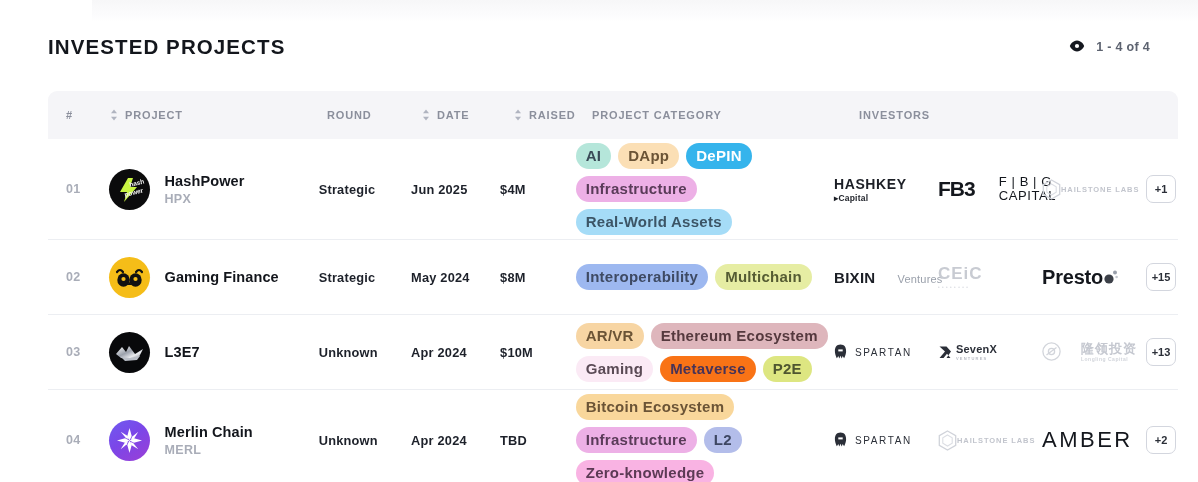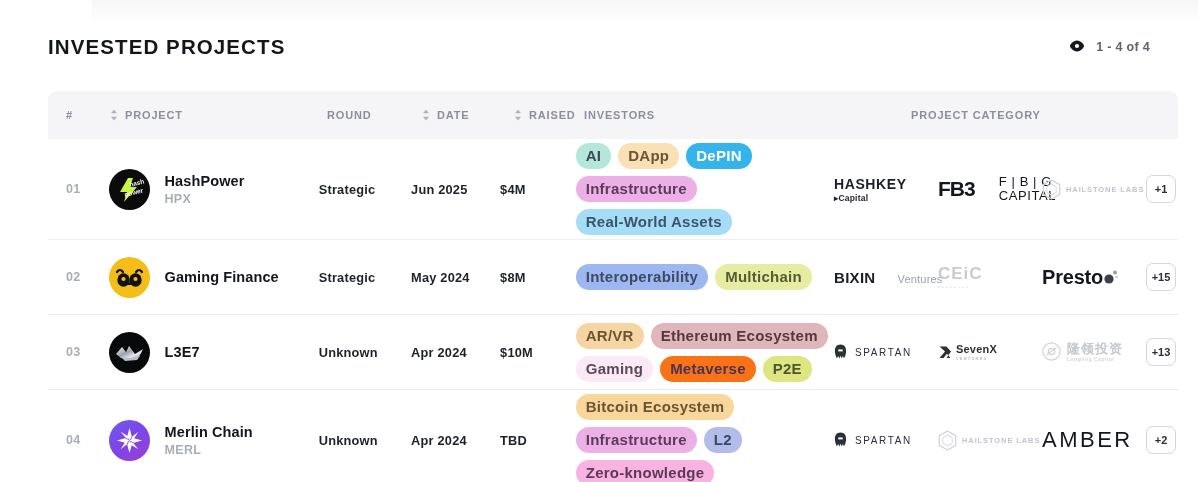--- a/index.html
+++ b/index.html
@@ -107,37 +107,37 @@
   }
   
   .wm { display: flex; align-items: center; white-space: nowrap; }
   .wm-hashkey { flex-direction: column; align-items: flex-start; }
   .wm-hashkey .l1 { font-size: 14px; font-weight: 700; letter-spacing: .6px; color: #1c1f26; }
   .wm-hashkey .l2 { font-size: 8.5px; font-weight: 700; letter-spacing: .2px; color: #1c1f26; margin-top: 1px; }
   .wm-fbg { align-items: center; gap: 8px; }
   .wm-fbg .mark { font-size: 21px; font-weight: 800; color: #14171d; letter-spacing: -1px; }
   .wm-fbg .txt { display: flex; flex-direction: column; line-height: 1.05; }
   .wm-fbg .txt span { font-size: 13px; font-weight: 400; color: #14171d; letter-spacing: .6px; padding-left: 16px; }
-  .wm-hail { align-items: center; gap: 5px; }
+  .wm-hail { align-items: center; }
   .wm-hail .label { font-size: 7.5px; font-weight: 700; letter-spacing: .9px; color: #c2c5cd; }
   .wm-bixin { align-items: baseline; gap: 22px; }
   .wm-bixin .b1 { font-size: 15px; font-weight: 800; color: #1c1f26; letter-spacing: .3px; }
   .wm-bixin .b2 { font-size: 11px; font-weight: 400; color: #9aa0ab; letter-spacing: .2px; }
   .wm-ceic { flex-direction: column; align-items: flex-start; }
   .wm-ceic .c1 { font-size: 17px; font-weight: 700; color: #c8cbd2; letter-spacing: 1px; }
   .wm-ceic .c2 { font-size: 4.5px; font-weight: 600; color: #d8dae0; letter-spacing: .6px; margin-top: 1px; }
   .wm-presto { align-items: flex-start; }
   .wm-presto .p1 { font-size: 20px; font-weight: 700; color: #14171d; letter-spacing: -.2px; }
   .wm-spartan { align-items: center; gap: 8px; }
   .wm-spartan .s1 { font-size: 10px; font-weight: 500; color: #2b2f38; letter-spacing: 1.6px; }
   .wm-sevenx { align-items: center; gap: 3px; }
   .wm-sevenx .x1 { display: flex; flex-direction: column; line-height: 1; }
   .wm-sevenx .x1 .t { font-size: 11px; font-weight: 700; color: #2b2f38; letter-spacing: .2px; }
   .wm-sevenx .x1 .u { font-size: 4px; font-weight: 600; color: #b9bcc4; letter-spacing: 1.2px; margin-top: 2px; }
-  .wm-longling { align-items: center; gap: 6px; }
+  .wm-longling { align-items: center; gap: 20px; }
   .wm-longling .ll { display: flex; flex-direction: column; line-height: 1.05; }
   .wm-longling .ll .cn { font-size: 13px; font-weight: 600; color: #c5c8d0; letter-spacing: 1px; }
   .wm-longling .ll .en { font-size: 5px; font-weight: 600; color: #d2d5db; letter-spacing: .5px; margin-top: 1px; }
   .wm-amber { font-size: 22px; font-weight: 400; color: #14171d; letter-spacing: 2.5px; }
 </style>
 </head>
 <body>
 
 <div class="page">
   <div class="top-strip"></div>
@@ -177,25 +177,25 @@
           </svg>
           <span>DATE</span>
         </div>
         <div class="th c-raise">
           <svg class="sort-ico" viewBox="0 0 8 12">
             <path d="M4 0.6 L7 4.2 H1 Z" fill="#b0b4c0"></path>
             <path d="M4 11.4 L1 7.8 H7 Z" fill="#b0b4c0"></path>
           </svg>
           <span>RAISED</span>
         </div>
+        <div class="th c-cat">
+          <span>PROJECT CATEGORY</span>
+        </div>
         <div class="th c-inv">
           <span>INVESTORS</span>
-        </div>
-        <div class="th c-cat">
-          <span>PROJECT CATEGORY</span>
         </div>
       </div>
     <div class="tbody">
         <div class="row">
           <div class="cell num">01</div>
           <div class="cell proj">
             <div class="logo" style="background:#0b0b0c">
               <svg width="41" height="41" viewBox="0 0 41 41">
                 <path d="M19 9 L11 23 h7 l-3 10 L28 18 h-7 l3-9z" fill="#c8f542"></path>
                 <text x="21" y="18" font-family="Liberation Sans" font-size="6.5" font-weight="700" fill="#f2f2f2" transform="rotate(-14 21 18)">hash</text>

